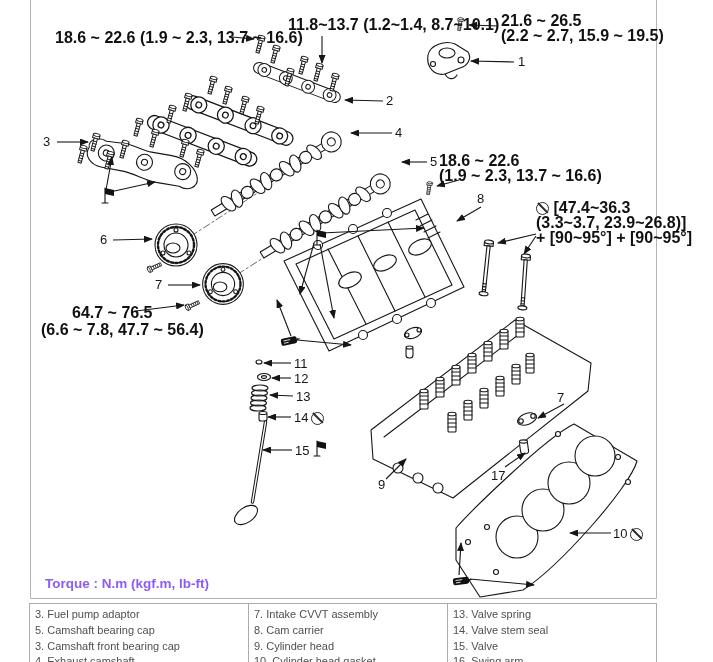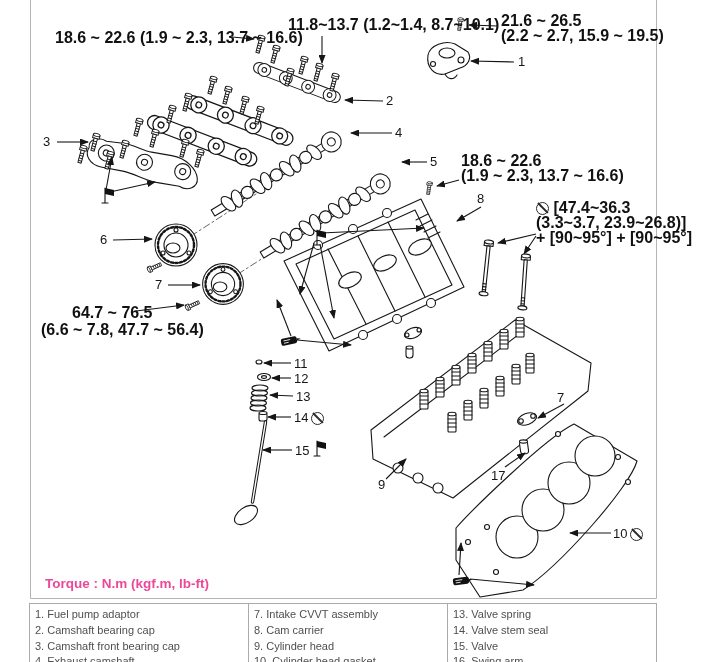--- a/index.html
+++ b/index.html
@@ -5,21 +5,21 @@
   html,body{margin:0;padding:0;background:#fff;}
   .stage{position:relative;width:713px;height:662px;overflow:hidden;background:#fff;
          font-family:"Liberation Sans",sans-serif;}
   .spec{position:absolute;font-weight:bold;font-size:16px;line-height:15px;color:#111;white-space:nowrap;}
   .num{position:absolute;font-size:13px;color:#161616;white-space:nowrap;}
   .nosym{display:inline-block;width:11px;height:11px;border:1.7px solid #2a2a2a;border-radius:50%;
          position:relative;vertical-align:-2px;}
   .nosym::after{content:'';position:absolute;left:-1.5px;top:4.4px;width:14px;height:1.7px;
          background:#2a2a2a;transform:rotate(45deg);}
   .nosym.abs{position:absolute;}
-  .torque-note{position:absolute;left:45px;top:576px;font-weight:bold;font-size:13.5px;color:#ec4899;}
+  .torque-note{position:absolute;left:45px;top:576px;font-weight:bold;font-size:13.5px;color:#8b5cf6;}
   .legend{position:absolute;left:29px;top:603px;width:628px;height:70px;border:1px solid #ababab;
           display:flex;box-sizing:border-box;background:#fff;}
   .legend .col{box-sizing:border-box;padding:3px 0 0 5px;font-size:11px;line-height:15.8px;color:#4f4f4f;}
   .legend .col1{width:219px;border-right:1px solid #ababab;}
   .legend .col2{width:199px;border-right:1px solid #ababab;}
   .legend .col3{flex:1;}
   svg{position:absolute;left:0;top:0;}
   .ld{stroke:#161616;stroke-width:1.1;marker-end:url(#ah);}
   .cl{stroke:#555;stroke-width:0.9;stroke-dasharray:7 3 2 3;}
 </style>
@@ -300,21 +300,21 @@
     <line class="ld" x1="470" y1="579" x2="534" y2="585"></line>
   </g>
 </svg>
 
 <div class="spec" style="left:55px;top:30px;">18.6 ~ 22.6 (1.9 ~ 2.3, 13.7 ~ 16.6)</div>
 <div class="spec" style="left:288px;top:17px;">11.8~13.7 (1.2~1.4, 8.7~10.1)</div>
 <div class="spec" style="left:501px;top:13px;">
   <div>21.6 ~ 26.5</div>
   <div>(2.2 ~ 2.7, 15.9 ~ 19.5)</div>
 </div>
-<div class="spec" style="left:461px;top:153px;">
+<div class="spec" style="left:439px;top:153px;">
   <div>18.6 ~ 22.6</div>
   <div>(1.9 ~ 2.3, 13.7 ~ 16.6)</div>
 </div>
 <div class="spec" style="left:536px;top:200px;">
   <div><span class="nosym"></span>
        <span>[47.4~36.3</span></div>
   <div>(3.3~3.7, 23.9~26.8)]</div>
   <div>+ [90~95°] + [90~95°]</div>
 </div>
 <div class="spec" style="left:72px;top:305px;">64.7 ~ 76.5</div>
@@ -338,22 +338,22 @@
 <div class="num" style="left:557px;top:390px;">7</div>
 <div class="num" style="left:491px;top:468px;">17</div>
 
 <span class="nosym abs" style="left:630px;top:528px;"></span>
 <span class="nosym abs" style="left:311px;top:412px;"></span>
 
 <div class="torque-note">Torque : N.m (kgf.m, lb-ft)</div>
 
 <div class="legend">
   <div class="col col1">
-    <div>1. Fuel pump adaptor</div>
-    <div>2. Camshaft bearing cap</div>
+    <div>3. Fuel pump adaptor</div>
+    <div>5. Camshaft bearing cap</div>
     <div>3. Camshaft front bearing cap</div>
     <div>4. Exhaust camshaft</div>
   </div>
   <div class="col col2">
     <div>7. Intake CVVT assembly</div>
     <div>8. Cam carrier</div>
     <div>9. Cylinder head</div>
     <div>10. Cylinder head gasket</div>
   </div>
   <div class="col col3">

